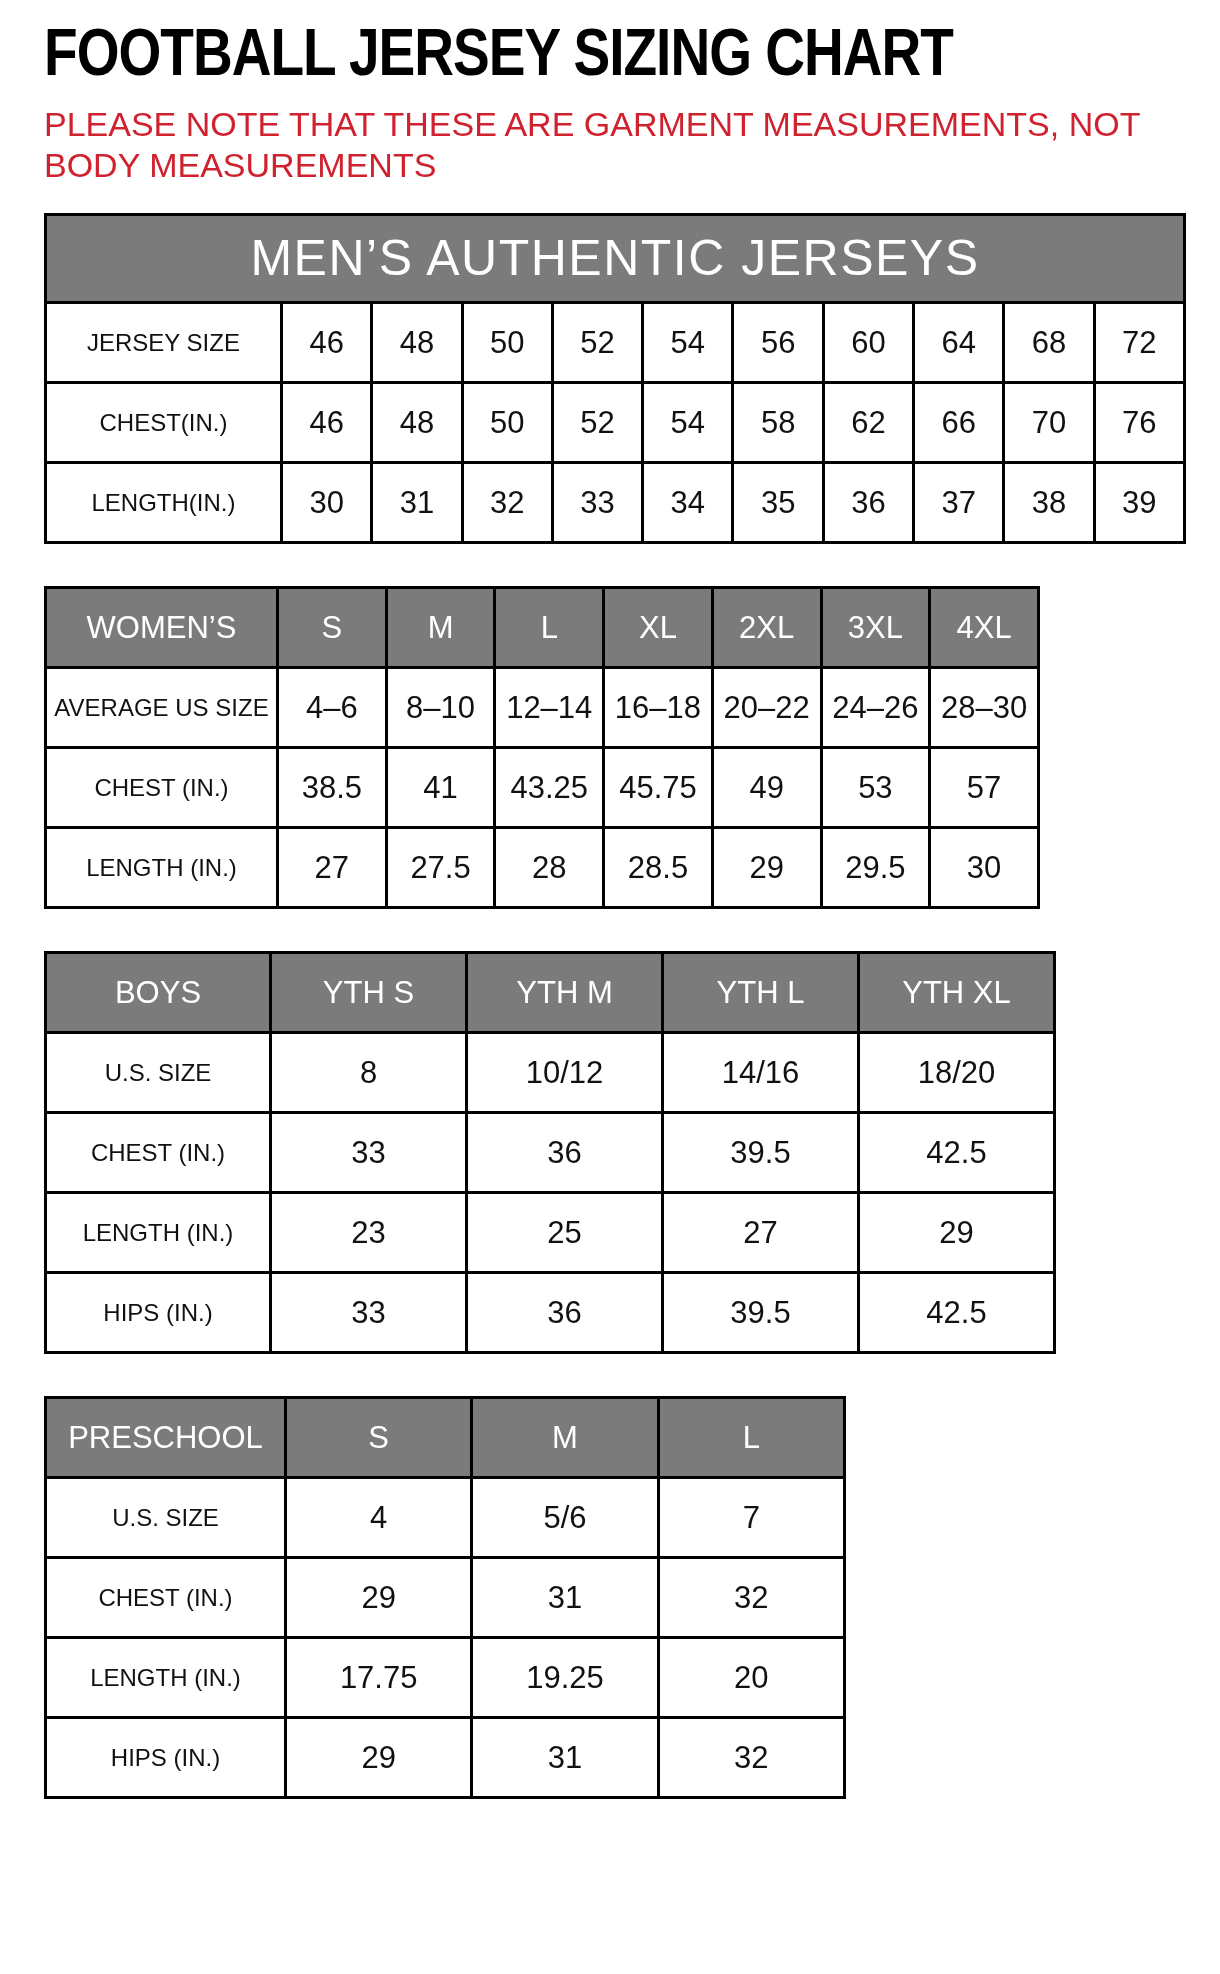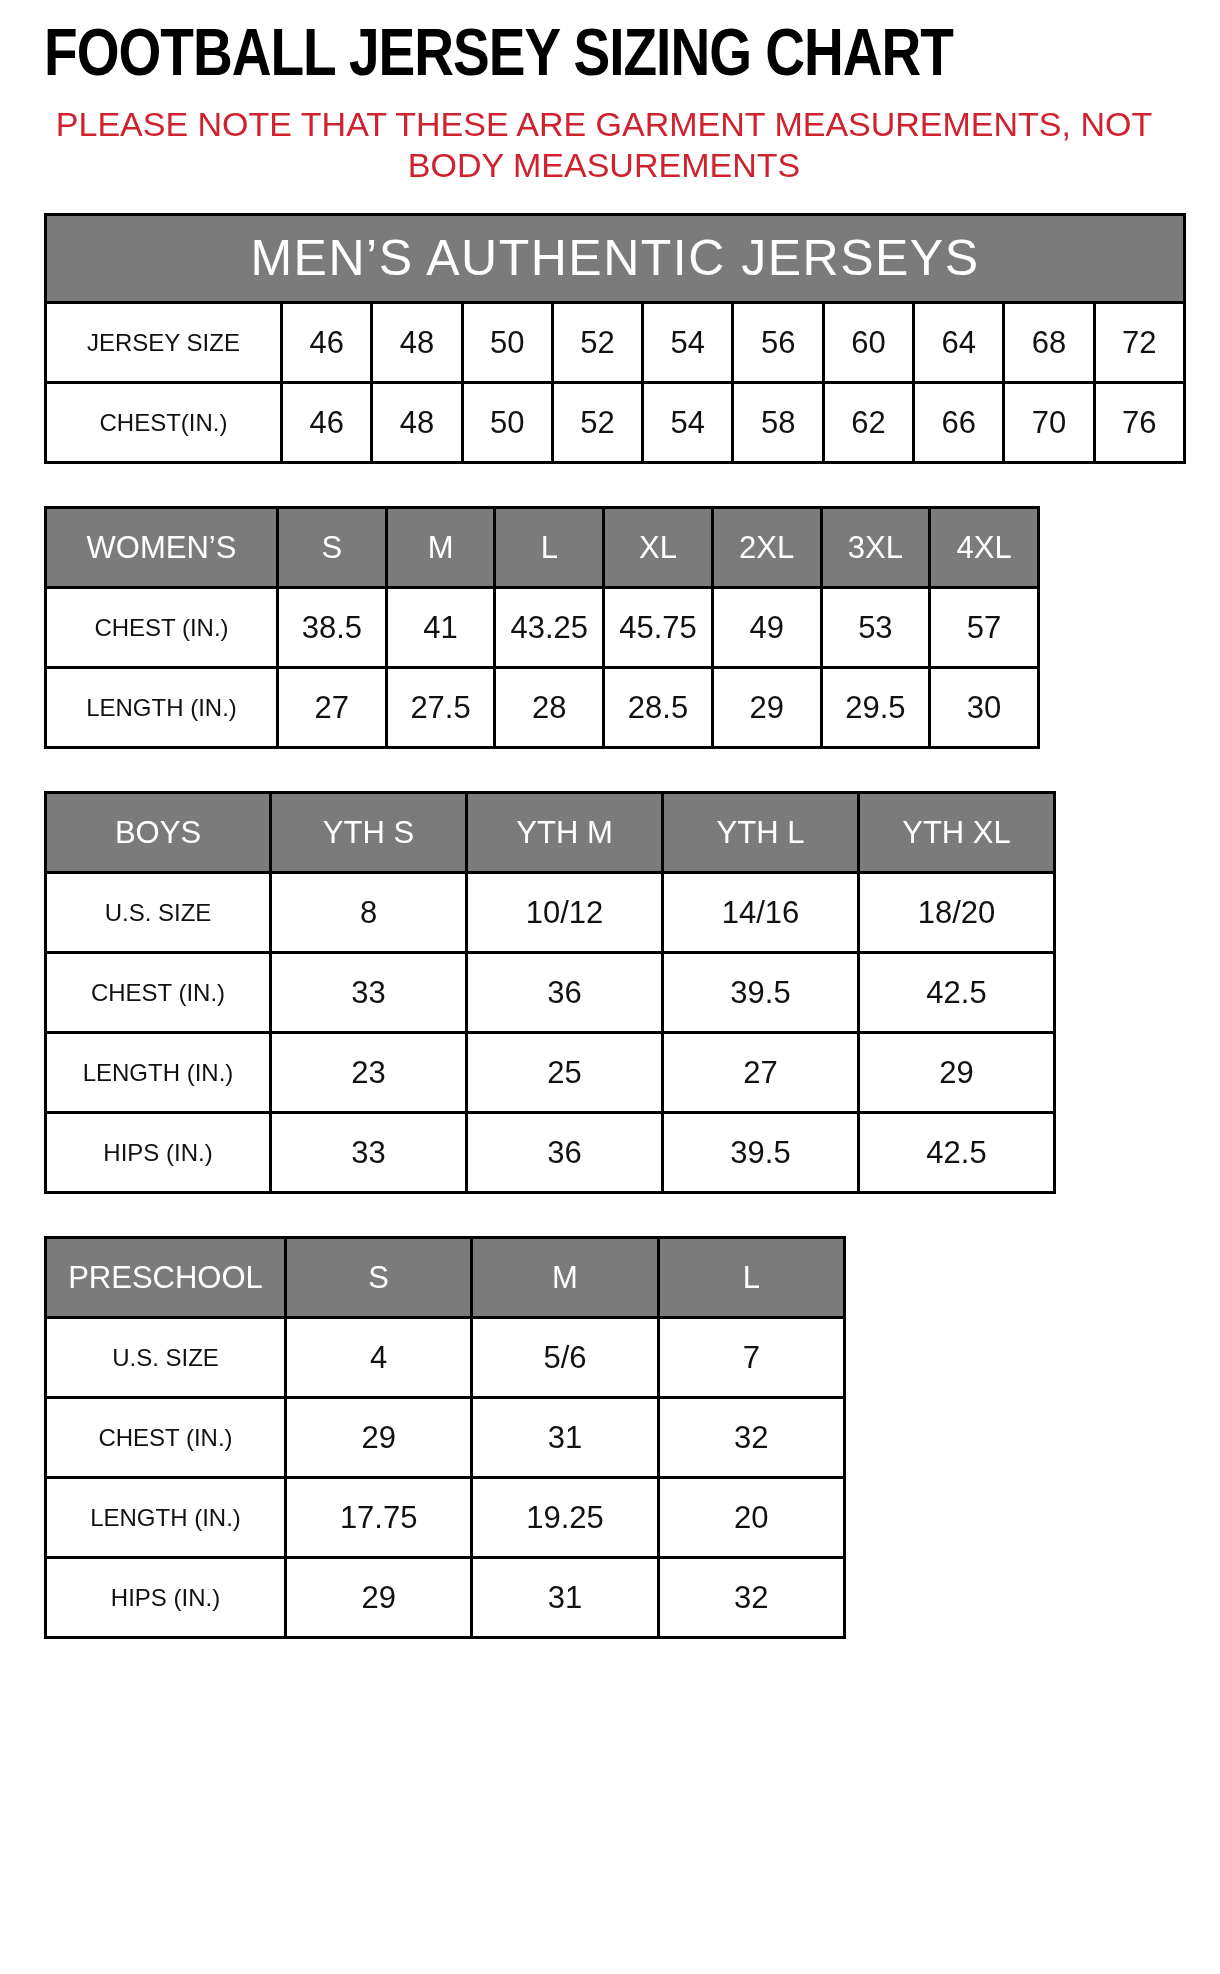--- a/index.html
+++ b/index.html
@@ -29,21 +29,20 @@
     white-space: nowrap;
     color: #000;
   }
 
   .note {
     color: var(--red);
     font-size: 34px;
     line-height: 1.22;
     max-width: 1120px;
     margin: 14px 0 26px 0;
-    text-align: center;
   }
 
   table {
     border-collapse: collapse;
     table-layout: fixed;
     margin: 0 0 42px 0;
   }
   th, td {
     border: 3px solid var(--border);
     text-align: center;
@@ -116,20 +115,33 @@
           <td>48</td>
           <td>50</td>
           <td>52</td>
           <td>54</td>
           <td>58</td>
           <td>62</td>
           <td>66</td>
           <td>70</td>
           <td>76</td>
         </tr>
+        <tr>
+          <th>LENGTH(IN.)</th>
+          <td>30</td>
+          <td>31</td>
+          <td>32</td>
+          <td>33</td>
+          <td>34</td>
+          <td>35</td>
+          <td>36</td>
+          <td>37</td>
+          <td>38</td>
+          <td>39</td>
+        </tr>
       </tbody>
     </table>
 
   <table class="tbl-women gray-head">
     <colgroup>
       <col style="width:232px">
       <col span="7">
     </colgroup>
   <thead>
         <tr class="header-row">
@@ -138,20 +150,30 @@
           <th>M</th>
           <th>L</th>
           <th>XL</th>
           <th>2XL</th>
           <th>3XL</th>
           <th>4XL</th>
         </tr>
       </thead>
       <tbody>
         <tr>
+          <th>AVERAGE US SIZE</th>
+          <td>4–6</td>
+          <td>8–10</td>
+          <td>12–14</td>
+          <td>16–18</td>
+          <td>20–22</td>
+          <td>24–26</td>
+          <td>28–30</td>
+        </tr>
+        <tr>
           <th>CHEST (IN.)</th>
           <td>38.5</td>
           <td>41</td>
           <td>43.25</td>
           <td>45.75</td>
           <td>49</td>
           <td>53</td>
           <td>57</td>
         </tr>
         <tr>

